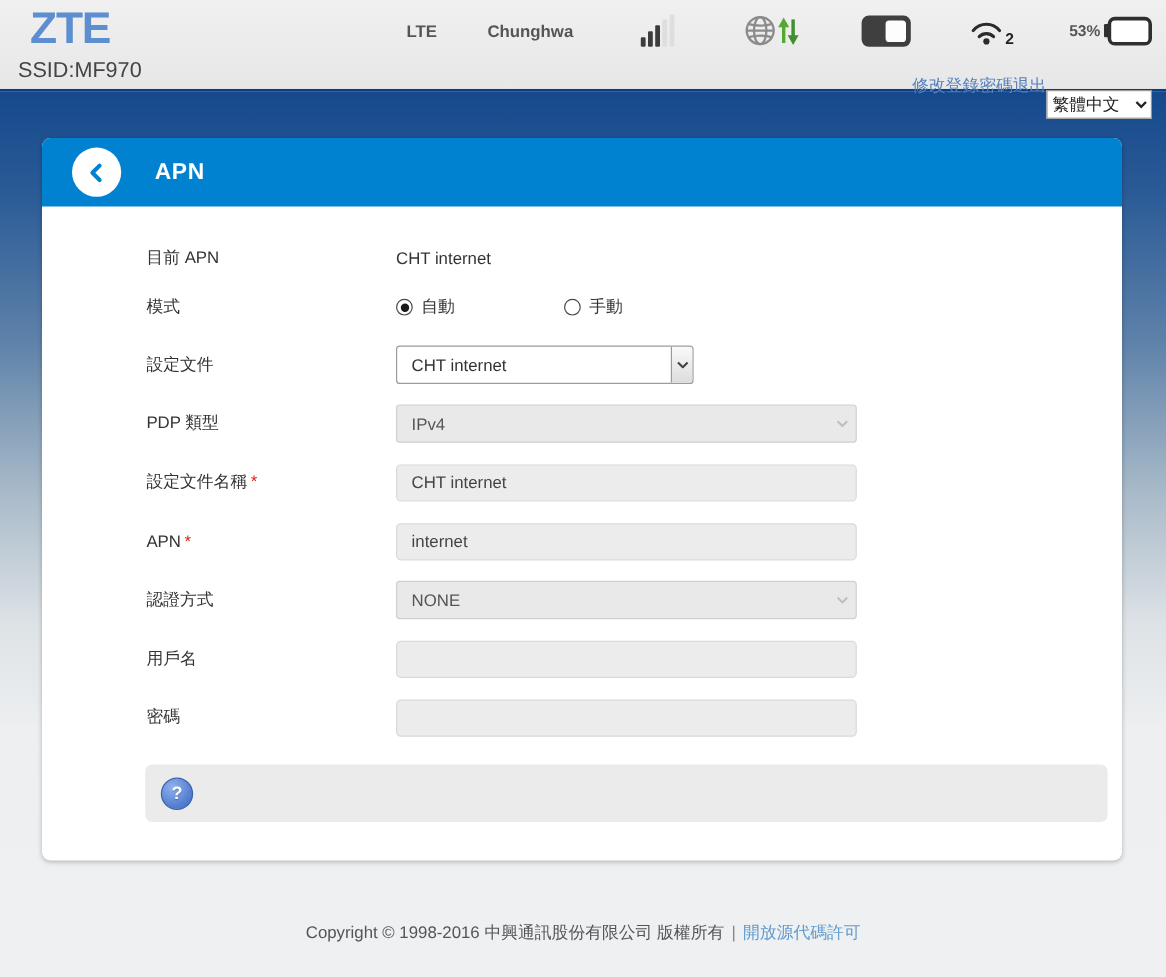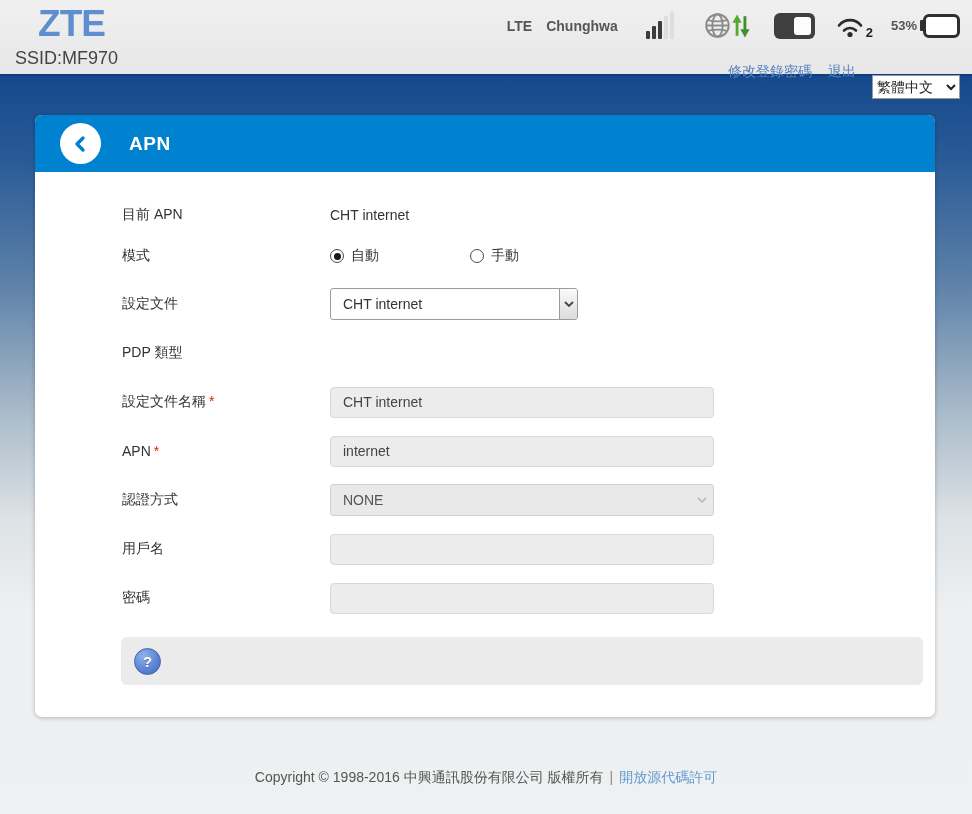--- a/index.html
+++ b/index.html
@@ -8,32 +8,32 @@
     width:972px; height:814px; margin:0 auto; overflow:hidden;
     font-family:"Liberation Sans","DejaVu Sans",sans-serif;
     -webkit-font-smoothing:antialiased;
   }
 
   
   .header {
     position:relative; height:74px;
     background:linear-gradient(#f0f0f0,#e7e7e7);
   }
-  .logo-block { position:absolute; left:25px; top:4px;text-align:center; }
+  .logo-block { position:absolute; left:25px; top:4px; }
   .logo {
     font-size:37px; font-weight:bold; color:#5d8fd0;
     letter-spacing:-1px; line-height:40px;
   }
   .ssid { font-size:18px; color:#444; margin-left:-10px; margin-top:4px; }
 
   .hdr-right {
     position:absolute; right:12px; top:12px;
     display:flex; flex-direction:column; align-items:flex-end; gap:6px;
   }
-  .status-row { display:flex; align-items:center; }
+  .status-row { display:flex; align-items:center;gap:28px; }
   .net-type { font-size:14px; font-weight:bold; color:#555; }
   .carrier  { font-size:14px; font-weight:bold; color:#555; margin-left:14px; }
 
   .sig { display:flex; align-items:flex-end; gap:2px; margin-left:28px; }
   .sig i { display:block; width:4px; border-radius:1px; }
   .sig .on  { background:#3c3c3c; }
   .sig .off { background:#dedede; }
 
   .globe-wrap { display:flex; align-items:center; margin-left:30px; }
 
@@ -50,21 +50,21 @@
   .wifi-count { font-size:13px; font-weight:bold; color:#222; margin-left:1px; margin-bottom:-2px; }
 
   .batt-wrap { display:flex; align-items:center; margin-left:18px; }
   .batt-pct { font-size:13px; font-weight:bold; color:#555; margin-right:3px; }
   .batt-nub { width:4px; height:11px; background:#2f2f2f; border-radius:1px; margin-right:-1px; }
   .batt-body {
     width:37px; height:24px; background:#fff;
     border:3px solid #2f2f2f; border-radius:6px;
   }
 
-  .link-row { display:flex; align-items:center; gap:16px; }
+  .link-row { display:flex; align-items:center; gap:0; }
   .hdr-link { font-size:14px; color:#5580bd; cursor:pointer; text-decoration:none; }
   .lang-select {
     font-size:14px; color:#222; height:24px; width:88px;
     border:1px solid #999; background:#fff;
     font-family:"Liberation Sans","DejaVu Sans",sans-serif;
     margin-top:30px;
   }
 
   
   .content {
@@ -265,20 +265,28 @@
           <span class="sel-btn">
             <svg width="10" height="6" viewBox="0 0 10 6">
                 <polyline points="1,1 5,5 9,1" fill="none" stroke="#444" stroke-width="1.8"></polyline>
               </svg>
           </span>
         </div>
       </div>
 
       <div class="row row-ctl">
         <div class="flabel">PDP 類型</div>
+        <div class="sel sel-disabled">
+          <span class="sel-text">IPv4</span>
+          <span class="sel-arrow-dis">
+            <svg width="10" height="6" viewBox="0 0 10 6">
+                <polyline points="1,1 5,5 9,1" fill="none" stroke="#bfbfbf" stroke-width="1.8"></polyline>
+              </svg>
+          </span>
+        </div>
       </div>
 
       <div class="row row-ctl">
         <div class="flabel"><span>設定文件名稱</span><span class="req">*</span></div>
         <input class="tinput" type="text" value="CHT internet" style="">
       </div>
 
       <div class="row row-ctl">
         <div class="flabel"><span>APN</span><span class="req">*</span></div>
         <input class="tinput" type="text" value="internet" style="">

